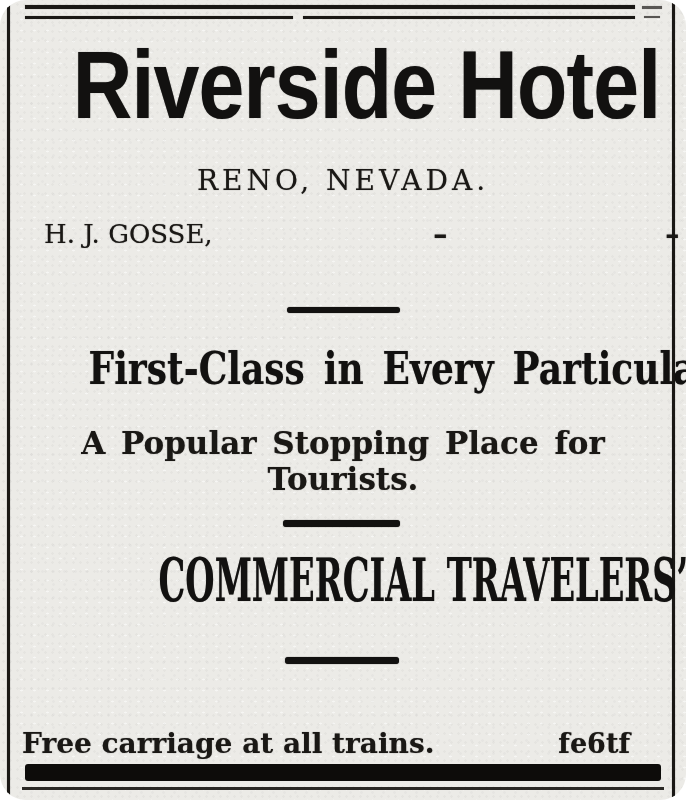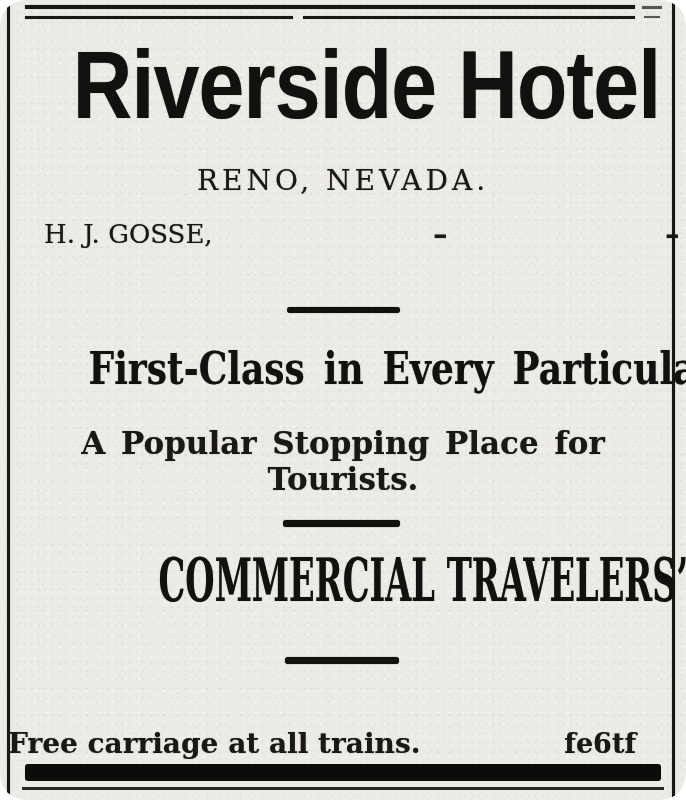--- a/index.html
+++ b/index.html
@@ -82,25 +82,25 @@
     transform: scaleX(0.58) scaleY(1.02); transform-origin: 50% 0;
     color: var(--ink-heavy);
   }
 
   .footer-line1 {
     left: 25px; top: 698px; width: 640px;
     padding-left: 22px; box-sizing: border-box;
     font-weight: 700; font-size: 27px; white-space: nowrap;
   }
   .footer-line2 {
-    left: 8px; top: 727px; width: 640px;
+    left: 22px; top: 727px; width: 640px;
     display: flex; justify-content: space-between; align-items: baseline;
     font-weight: 700; font-size: 28px; white-space: nowrap;
   }
-  .footer-line2 .code { font-size: 27px; margin-right: 12px; font-weight: 700; text-align: center; }
+  .footer-line2 .code { font-size: 27px; margin-right: 32px; font-weight: 700; text-align: center; }
 
   .bottom-bar  { left: 25px; top: 764px; width: 636px; height: 17px; background: #0d0c0a; border-radius: 3px; }
   .bottom-line { left: 22px; top: 787px; width: 642px; height: 3px;  background: var(--ink); opacity: .92; }
 </style>
 </head>
 <body style="--paper: #ecebe7; --ink: #1a1815; --ink-heavy: #121110;">
 
 <div class="ad">
 
   <div class="abs v-border left"></div>

